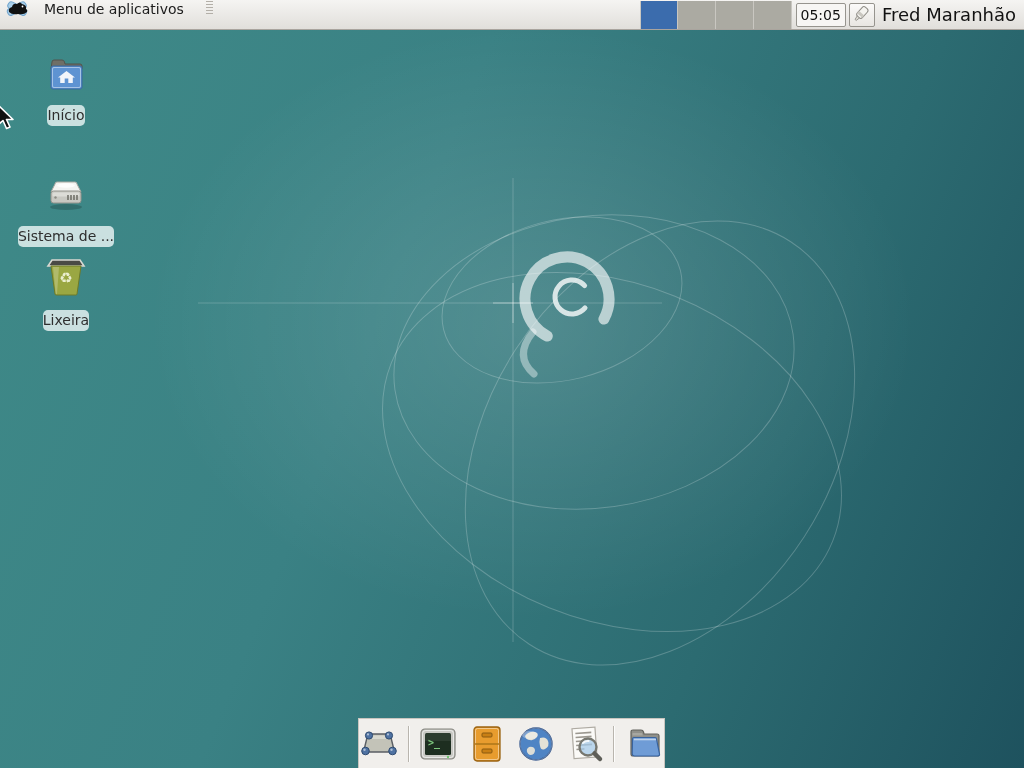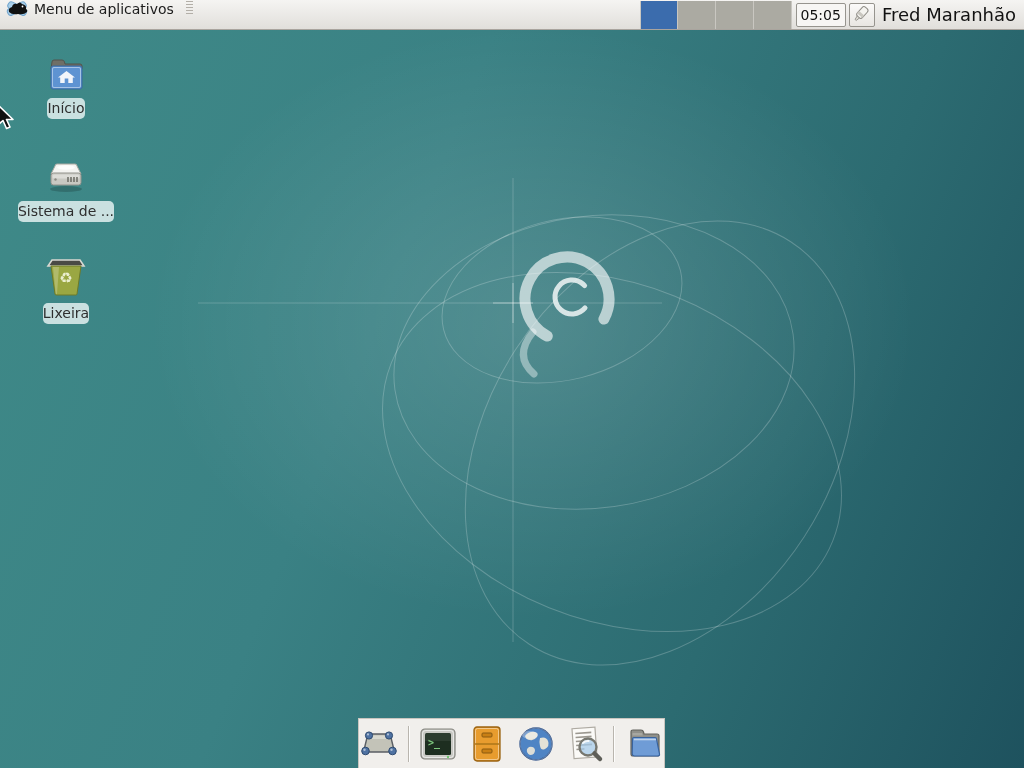--- a/index.html
+++ b/index.html
@@ -16,21 +16,21 @@
   .wallpaper-art { position:absolute; left:0; top:0; pointer-events:none; }
 
   
   .panel {
     position:absolute; left:0; top:0; width:1024px; height:30px;
     background:linear-gradient(#f5f4f2, #e1dfdb);
     border-bottom:1px solid #a9a49e;
     display:flex; align-items:center;
     color:#1c1c1c; font-size:14px;
   }
-  .menu-button { display:flex; align-items:center; gap:6px; height:100%; padding:0 8px 12px 6px; cursor:default; }
+  .menu-button { display:flex; align-items:center; gap:16px; height:100%; padding:0 8px 12px 6px; cursor:default; }
   .menu-label { color:#1c1c1c; }
   .panel-grip {
     width:7px; height:15px; margin-left:6px;
     background:repeating-linear-gradient(#b3afa8 0 1px, transparent 1px 3px);
   }
   .panel-right { margin-left:auto; display:flex; align-items:center; height:100%; }
   .pager { display:flex; height:28px; margin:1px 2px 1px 0; }
   .pager .ws {
     width:38px; height:28px; background:var(--ws-inactive,#abaaa2);
     border-right:1px solid #c9c7c1;
@@ -47,26 +47,26 @@
     background:linear-gradient(#fbfaf9,#e8e6e2); border:1px solid #96948e; border-radius:2px;
   }
   .username { padding:0 8px 0 3px; font-size:18px; color:#111; }
 
   
   .desktop-icon {
     position:absolute; width:110px; display:flex; flex-direction:column; align-items:center;
     cursor:default;
   }
   .desktop-icon .label {
-    margin-top:5px; padding:2px 0 3px;
+    margin-top:12px; padding:2px 0 3px;
     background:rgba(222,237,237,0.88); border-radius:5px;
     font-size:14px; color:#2e2e2e; white-space:nowrap;
   }
   #icon-home   { left:11px; top:57px; }
-  #icon-fs     { left:11px; top:158px;align-items:center; }
+  #icon-fs     { left:11px; top:176px;align-items:center; }
   #icon-trash  { left:11px; top:254px; }
 
   
   .dock {
     position:absolute; left:358px; top:718px; width:307px; height:50px;
     background:#f1efec;
     border:1px solid #c9c5bf; border-bottom:none;
     display:flex; align-items:center; justify-content:center; gap:8px;
   }
   .dock-item {

